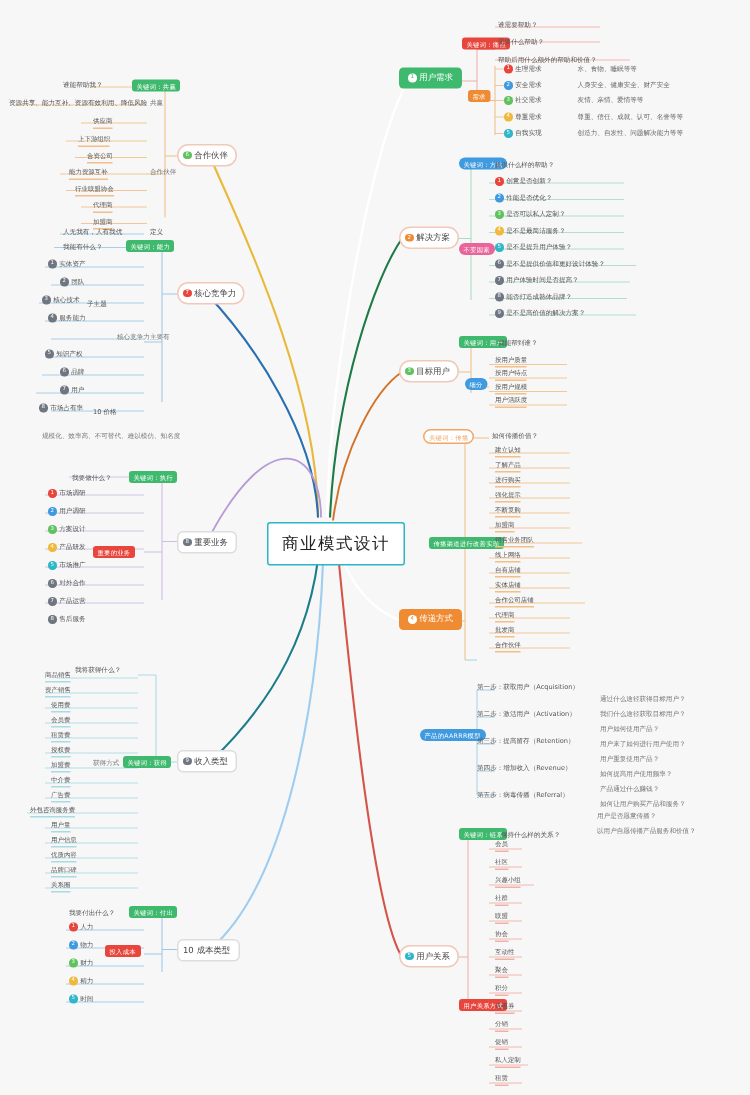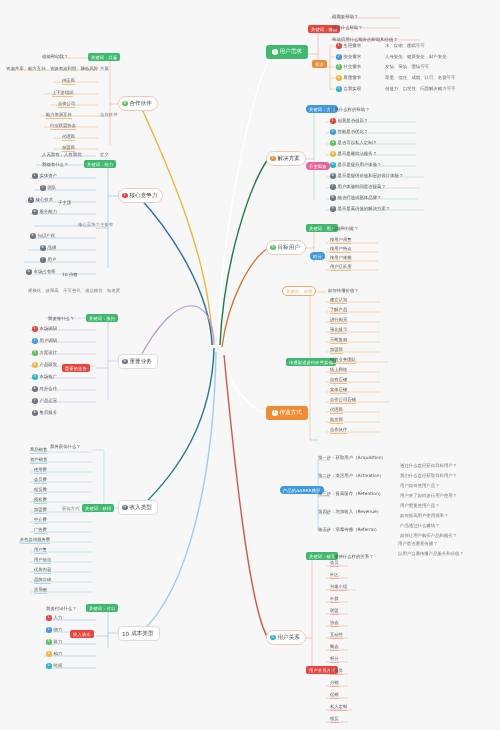--- a/index.html
+++ b/index.html
@@ -83,20 +83,21 @@
     <path d="M118,361 L108,361 M108,320 L108,400 M108,320 L96,320 M108,368 L96,368" stroke="#cdbde4" stroke-width=".7" fill="none"></path>
     <path d="M96,318 L46,318 M96,330 L30,330 M96,342 L30,342 M96,354 L30,354 M96,366 L30,366 M96,378 L30,378 M96,390 L30,390 M96,402 L30,402" stroke="#cdbde4" stroke-width=".6" fill="none"></path>
 
     <path d="M118,508 L104,508 M104,450 L104,512 M104,450 L92,450 M104,508 L92,508" stroke="#a9dbe4" stroke-width=".7" fill="none"></path>
     <path d="M92,452 L38,452 M92,462 L30,462 M92,472 L30,472 M92,482 L30,482 M92,492 L30,492 M92,502 L30,502 M92,512 L30,512 M92,522 L30,522 M92,532 L30,532 M92,542 L18,542 M92,552 L30,552 M92,562 L30,562 M92,572 L30,572 M92,582 L30,582 M92,592 L30,592" stroke="#a9dbe4" stroke-width=".6" fill="none"></path>
 
     <path d="M118,633 L108,633 M108,610 L108,648 M108,610 L96,610 M108,636 L96,636" stroke="#9cc9e8" stroke-width=".7" fill="none"></path>
     <path d="M96,620 L44,620 M96,632 L44,632 M96,644 L44,644 M96,656 L44,656 M96,668 L44,668" stroke="#9cc9e8" stroke-width=".6" fill="none"></path>
   </svg>
 
+  <div class="node center" style="left:178px;top:348px;">商业模式设计</div>
 
   <div class="node l1 solid" style="left:266px;top:45px;background:#3fb96e;">
     <span class="dot" style="background:#fff;color:#3fb96e;">1</span>
     <span>用户需求</span>
   </div>
   <div class="chip" style="left:308px;top:25px;background:#e8453c;">关键词：痛点</div>
   <div class="chip" style="left:312px;top:60px;background:#ef8b33;">需求</div>
   <div class="leaf" style="left:332px;top:14px;">谁需要帮助？</div>
   <div class="leaf" style="left:332px;top:25px;">需要什么帮助？</div>
   <div class="leaf" style="left:332px;top:37px;">帮助后用什么额外的帮助和价值？</div>

